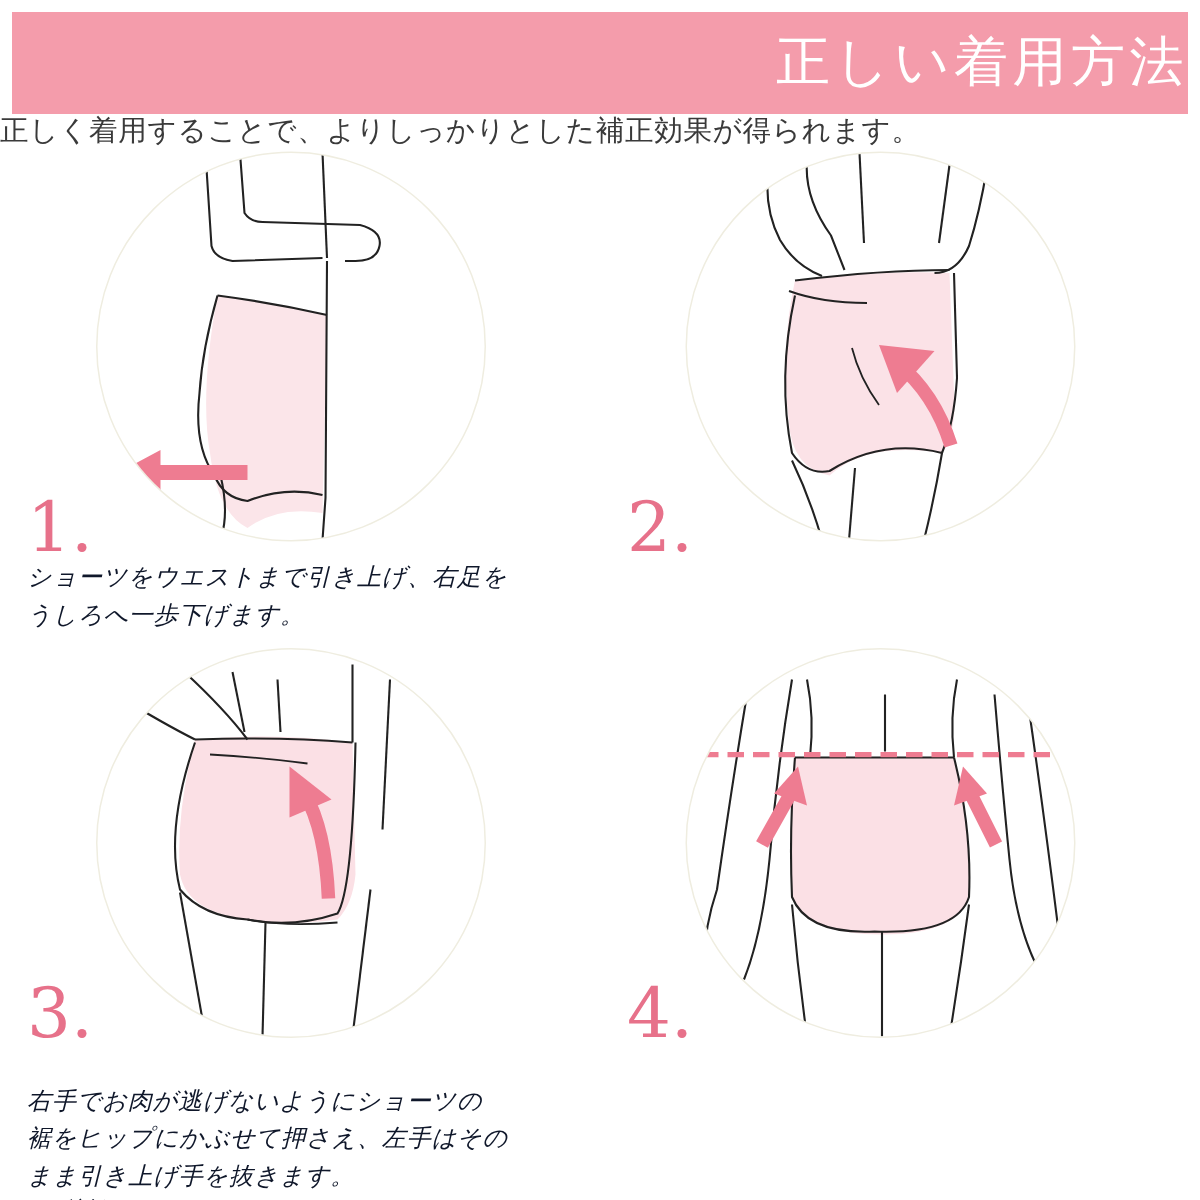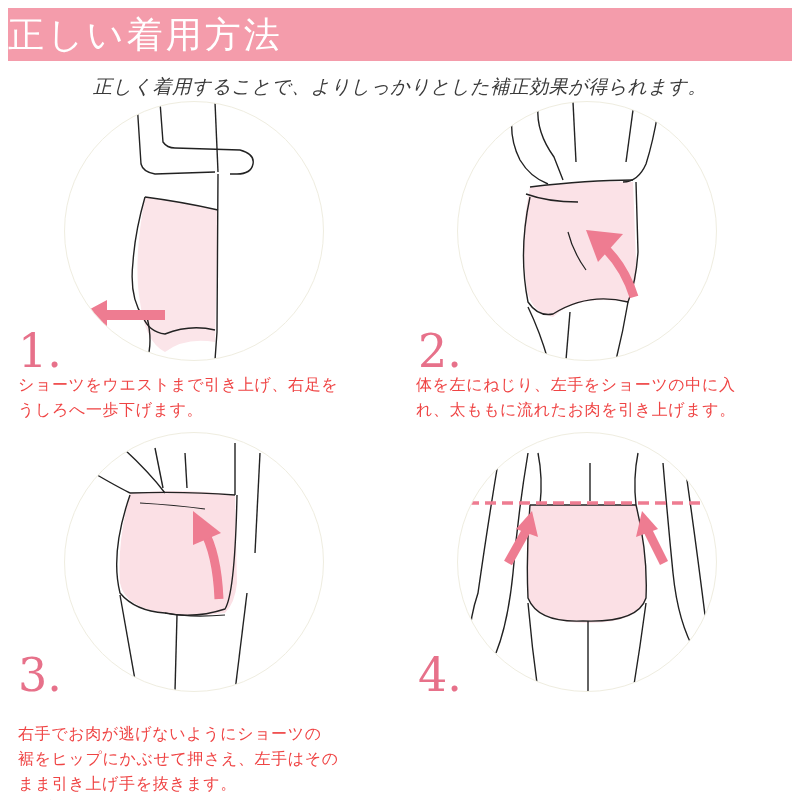--- a/index.html
+++ b/index.html
@@ -13,43 +13,41 @@
     position: relative;
     overflow: hidden;
     font-family: "DejaVu Sans", "Liberation Sans", sans-serif;
     color: #3f3f3f;
   }
   .header-bar {
     position: absolute;
     left: 8px;
     top: 8px;
     width: 784px;
-    height: 53px;
+    height: 68px;
     background: #f49cab;
     display: flex;
     align-items: center;
-    justify-content: flex-start;
+    justify-content: flex-end;
   }
   .header-title {
     color: #ffffff;
     font-family: "DejaVu Serif", "Liberation Serif", serif;
     font-size: 36px;
     letter-spacing: 3px;
     line-height: 1;
   }
   .subtitle {
     position: absolute;
     left: 0;
     top: 74px;
     width: 800px;
-    text-align: center;
     font-size: 19px;
     color: #3a3a3a;
     letter-spacing: 0.5px;
-    font-style: italic;
   }
   .step {
     position: absolute;
     width: 400px;
     height: 330px;
   }
   .step-circle {
     position: absolute;
     width: 258px;
     height: 258px;
@@ -69,23 +67,24 @@
     position: absolute;
     font-family: "DejaVu Serif", "Liberation Serif", serif;
     font-size: 46px;
     color: #e7718a;
     line-height: 1;
   }
   .step-text {
     position: absolute;
     font-size: 16px;
     line-height: 25px;
-    color: #ef4444;
+    color: #0f172a;
     white-space: pre-line;
     letter-spacing: 0.6px;
+    font-style: italic;
   }
   .step-note {
     font-size: 14.5px;
     line-height: 22px;
     display: block;
   }
 </style>
 </head>
 <body>
 
@@ -133,22 +132,20 @@
       <path d="M110 130 Q 115 150 128 168" stroke="#222" stroke-width="1.2" fill="none"></path>
       <path d="M70 205 Q 82 230 90 258" stroke="#222" stroke-width="1.4" fill="none"></path>
       <path d="M112 210 L 108 258" stroke="#222" stroke-width="1.4" fill="none"></path>
       <path d="M170 200 Q 165 230 158 258" stroke="#222" stroke-width="1.4" fill="none"></path>
 
       <path d="M176 195 Q 165 160 140 140" stroke="#ee7c91" stroke-width="9" fill="none"></path>
       <polygon points="128,128 165,132 140,160" fill="#ee7c91"></polygon>
     </svg>
   </div>
   <div class="step-number" style="left:18px; top:228px;">2.</div>
-  <div class="step-text" style="left:16px; top:272px;">体を左にねじり、左手をショーツの中に入
-れ、太ももに流れたお肉を引き上げます。</div>
 </div>
 
 <div class="step" style="left:0; top:430px;">
   <div class="step-circle" style="left:64px; top:2px;">
     <svg viewBox="0 0 258 258">
       <path d="M65 60 Q 120 55 170 62 L 172 150 Q 170 170 160 180 Q 120 185 100 180 Q 60 175 55 150 Q 52 110 65 60 Z" fill="#fbe0e5"></path>
       <path d="M12 30 Q 45 50 65 60" stroke="#222" stroke-width="1.4" fill="none"></path>
       <path d="M58 15 Q 85 40 100 60" stroke="#222" stroke-width="1.4" fill="none"></path>
       <path d="M90 15 L 98 55" stroke="#222" stroke-width="1.4" fill="none"></path>
       <path d="M120 20 L 122 55" stroke="#222" stroke-width="1.4" fill="none"></path>

